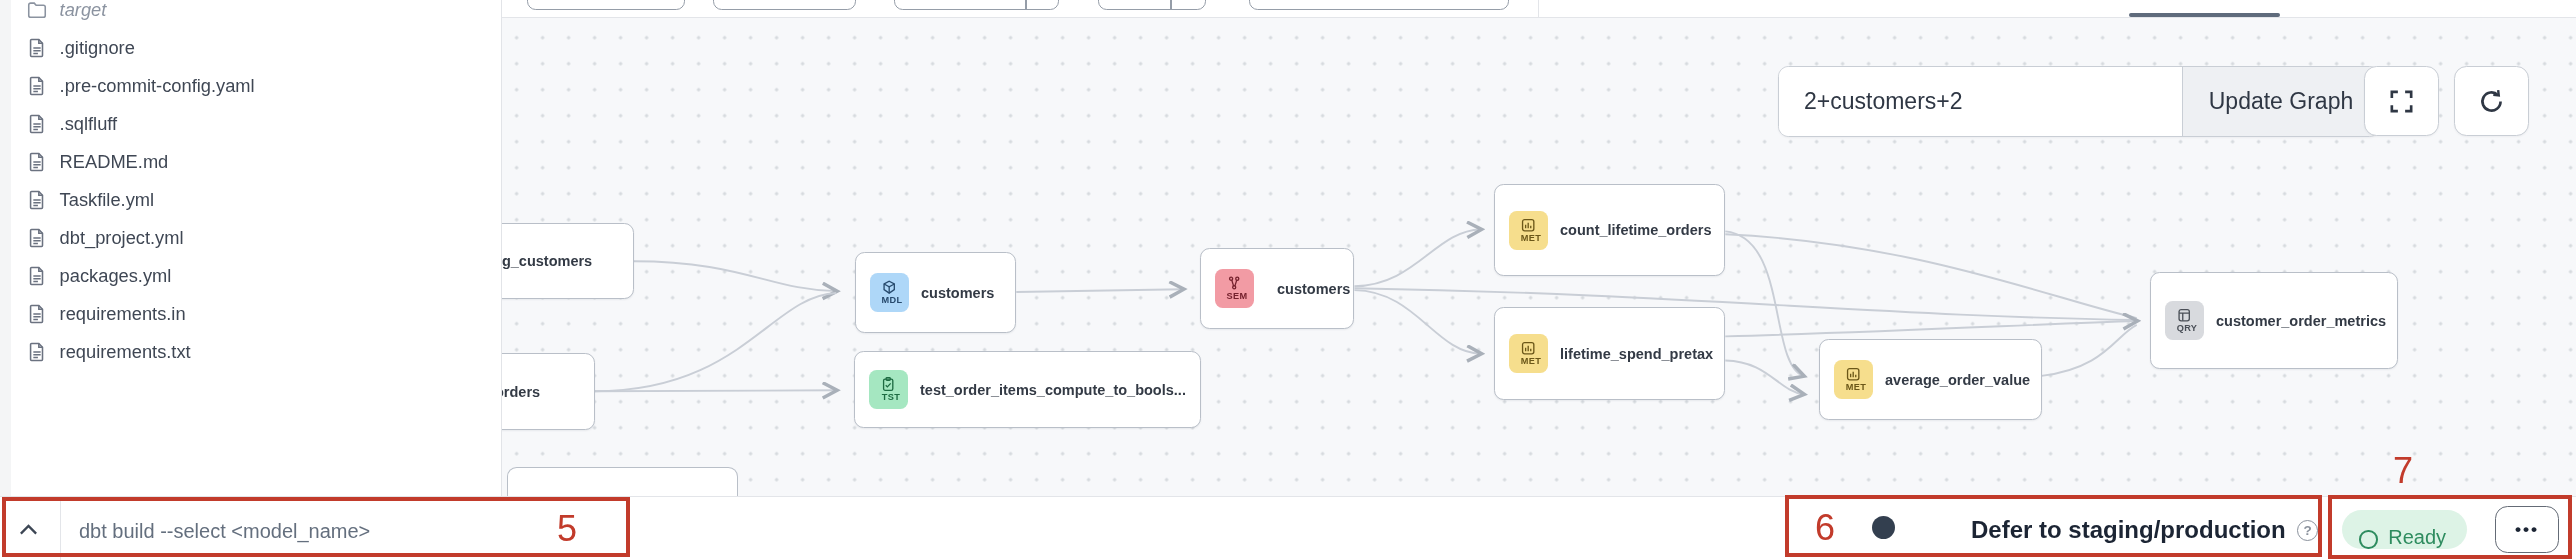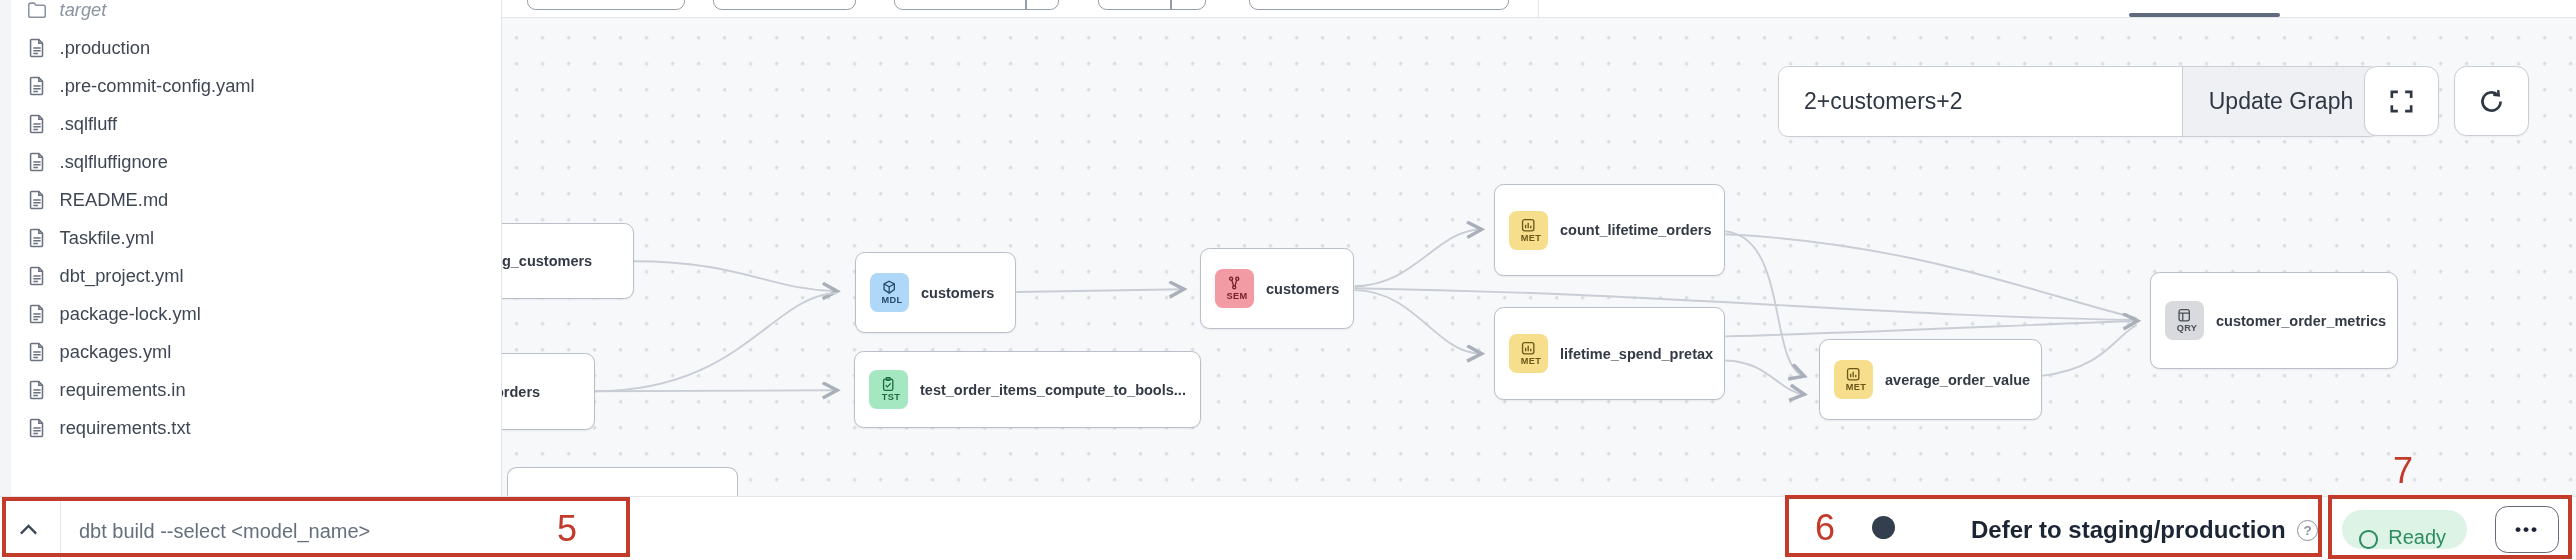--- a/index.html
+++ b/index.html
@@ -161,21 +161,21 @@
       <svg viewBox="0 0 16 16" fill="none" stroke="currentColor" stroke-width="1.3">
           <rect x="3.5" y="3" width="9" height="11" rx="1.5"></rect>
           <rect x="6" y="1.6" width="4" height="2.6" rx="0.8"></rect>
           <path d="M5.6 9 7.2 10.6 10.4 7.2"></path>
         </svg>
       <span>TST</span>
     </div>
     <span class="nlabel">test_order_items_compute_to_bools...</span>
   </div>
 
-  <div class="node" style="left:1200px;top:248px;width:154px;height:81px;">
+  <div class="node" style="left:1200px;top:248px;width:154px;height:81px;gap:11px;">
     <div class="badge b-sem">
       <svg viewBox="0 0 16 16" fill="none" stroke="currentColor" stroke-width="1.3">
           <circle cx="5" cy="3.6" r="1.5"></circle>
           <circle cx="11" cy="3.6" r="1.5"></circle>
           <circle cx="8" cy="12" r="1.5"></circle>
           <path d="M5.6 5 7.4 10.6 M10.5 5 8.7 10.6"></path>
         </svg>
       <span>SEM</span>
     </div>
     <span class="nlabel">customers</span>
@@ -251,21 +251,21 @@
             <path d="M3 6.5a2 2 0 0 1 2-2h4l2 2.3h8a2 2 0 0 1 2 2V18a2 2 0 0 1-2 2H5a2 2 0 0 1-2-2Z"></path>
           </svg>
         <span class="fname">target</span>
       </div>
       <div class="frow">
         <svg viewBox="0 0 24 24" fill="none" stroke="#6b7280" stroke-width="1.7">
             <path d="M6 2.8h8l4 4v13.5a1 1 0 0 1-1 1H6a1 1 0 0 1-1-1V3.8a1 1 0 0 1 1-1Z"></path>
             <path d="M14 2.8v4h4"></path>
             <path d="M8 12h8M8 15h8M8 18h5"></path>
           </svg>
-        <span class="fname">.production</span>
+        <span class="fname">.gitignore</span>
       </div>
       <div class="frow">
         <svg viewBox="0 0 24 24" fill="none" stroke="#6b7280" stroke-width="1.7">
             <path d="M6 2.8h8l4 4v13.5a1 1 0 0 1-1 1H6a1 1 0 0 1-1-1V3.8a1 1 0 0 1 1-1Z"></path>
             <path d="M14 2.8v4h4"></path>
             <path d="M8 12h8M8 15h8M8 18h5"></path>
           </svg>
         <span class="fname">.pre-commit-config.yaml</span>
       </div>
       <div class="frow">
@@ -275,53 +275,37 @@
             <path d="M8 12h8M8 15h8M8 18h5"></path>
           </svg>
         <span class="fname">.sqlfluff</span>
       </div>
       <div class="frow">
         <svg viewBox="0 0 24 24" fill="none" stroke="#6b7280" stroke-width="1.7">
             <path d="M6 2.8h8l4 4v13.5a1 1 0 0 1-1 1H6a1 1 0 0 1-1-1V3.8a1 1 0 0 1 1-1Z"></path>
             <path d="M14 2.8v4h4"></path>
             <path d="M8 12h8M8 15h8M8 18h5"></path>
           </svg>
-        <span class="fname">.sqlfluffignore</span>
-      </div>
-      <div class="frow">
-        <svg viewBox="0 0 24 24" fill="none" stroke="#6b7280" stroke-width="1.7">
-            <path d="M6 2.8h8l4 4v13.5a1 1 0 0 1-1 1H6a1 1 0 0 1-1-1V3.8a1 1 0 0 1 1-1Z"></path>
-            <path d="M14 2.8v4h4"></path>
-            <path d="M8 12h8M8 15h8M8 18h5"></path>
-          </svg>
         <span class="fname">README.md</span>
       </div>
       <div class="frow">
         <svg viewBox="0 0 24 24" fill="none" stroke="#6b7280" stroke-width="1.7">
             <path d="M6 2.8h8l4 4v13.5a1 1 0 0 1-1 1H6a1 1 0 0 1-1-1V3.8a1 1 0 0 1 1-1Z"></path>
             <path d="M14 2.8v4h4"></path>
             <path d="M8 12h8M8 15h8M8 18h5"></path>
           </svg>
         <span class="fname">Taskfile.yml</span>
       </div>
       <div class="frow">
         <svg viewBox="0 0 24 24" fill="none" stroke="#6b7280" stroke-width="1.7">
             <path d="M6 2.8h8l4 4v13.5a1 1 0 0 1-1 1H6a1 1 0 0 1-1-1V3.8a1 1 0 0 1 1-1Z"></path>
             <path d="M14 2.8v4h4"></path>
             <path d="M8 12h8M8 15h8M8 18h5"></path>
           </svg>
         <span class="fname">dbt_project.yml</span>
-      </div>
-      <div class="frow">
-        <svg viewBox="0 0 24 24" fill="none" stroke="#6b7280" stroke-width="1.7">
-            <path d="M6 2.8h8l4 4v13.5a1 1 0 0 1-1 1H6a1 1 0 0 1-1-1V3.8a1 1 0 0 1 1-1Z"></path>
-            <path d="M14 2.8v4h4"></path>
-            <path d="M8 12h8M8 15h8M8 18h5"></path>
-          </svg>
-        <span class="fname">package-lock.yml</span>
       </div>
       <div class="frow">
         <svg viewBox="0 0 24 24" fill="none" stroke="#6b7280" stroke-width="1.7">
             <path d="M6 2.8h8l4 4v13.5a1 1 0 0 1-1 1H6a1 1 0 0 1-1-1V3.8a1 1 0 0 1 1-1Z"></path>
             <path d="M14 2.8v4h4"></path>
             <path d="M8 12h8M8 15h8M8 18h5"></path>
           </svg>
         <span class="fname">packages.yml</span>
       </div>
       <div class="frow">

